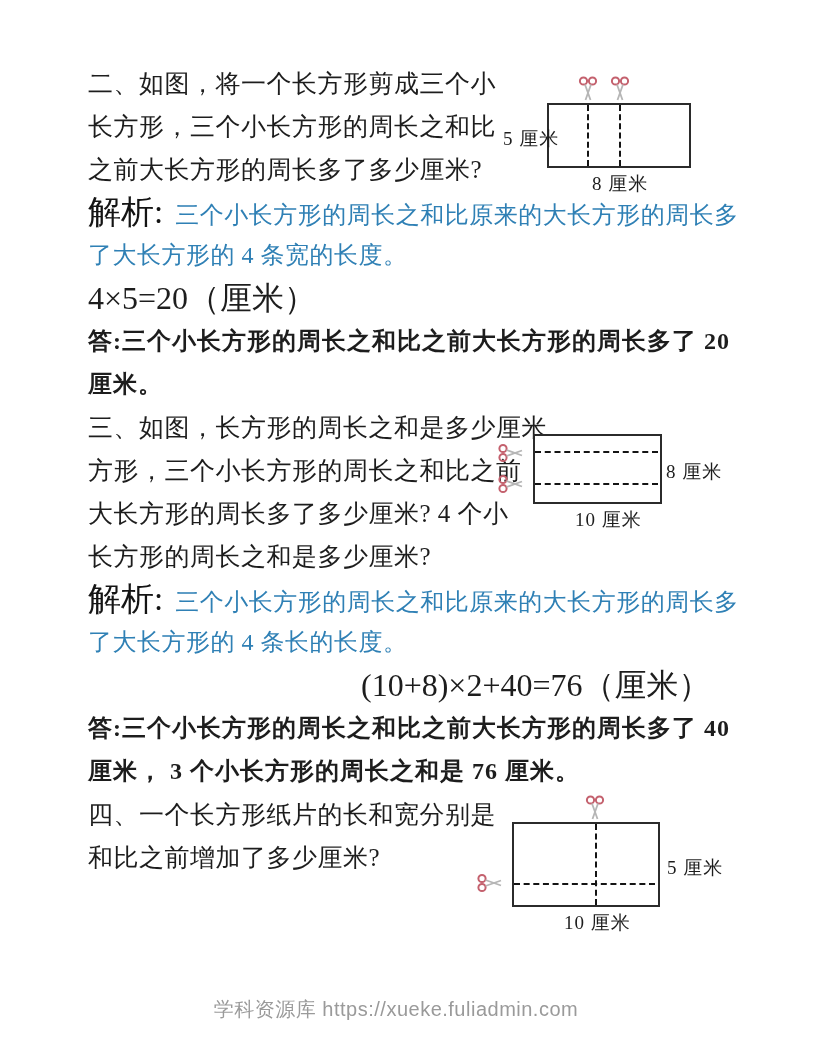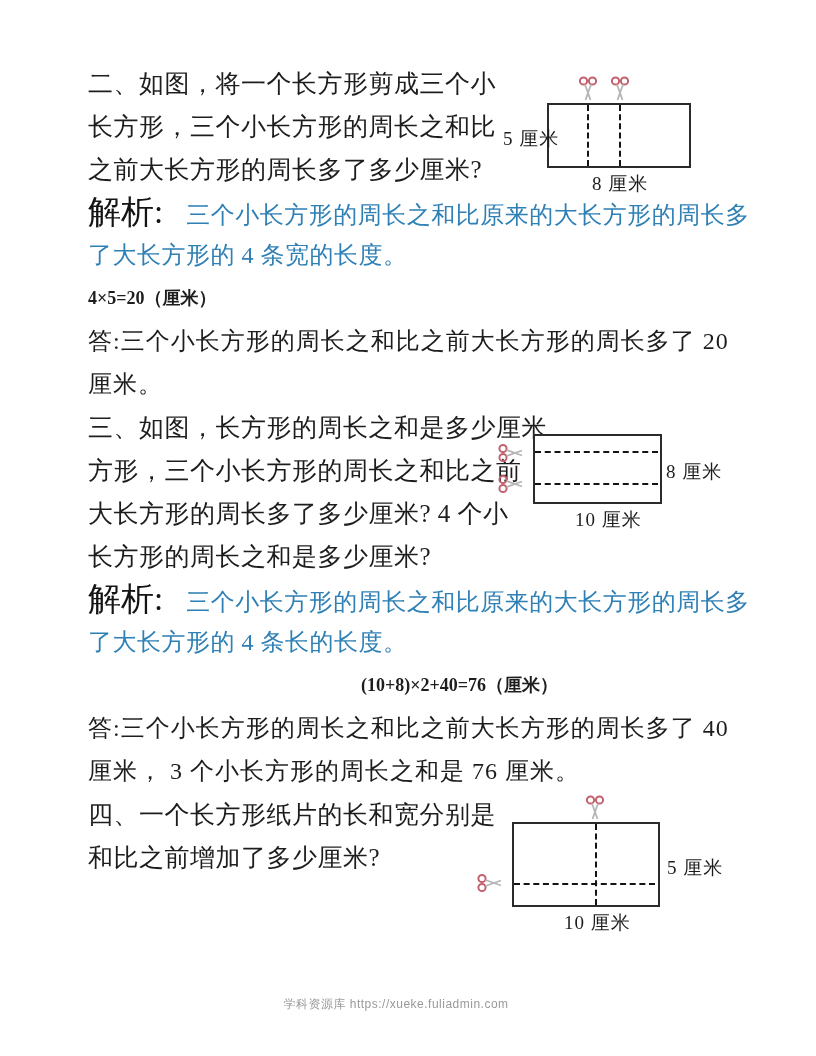--- a/index.html
+++ b/index.html
@@ -9,34 +9,34 @@
     background:#ffffff;
     font-family:"Liberation Serif", serif;
     color:#1d1d1d;
     overflow:hidden;
   }
   .content{position:absolute;left:88px;top:62px;width:690px;}
   .ln{height:43px;line-height:43px;font-size:25px;white-space:nowrap;}
   .q{letter-spacing:0.5px;}
   .ana-label{font-size:33px;color:#141414;}
   .blue{color:#2f80b5;font-size:24px;letter-spacing:0.5px;}
-  .ana1 .blue{margin-left:23px;}
-  .ans{font-size:24px;letter-spacing:1px;}
-  .eq{font-size:18px;position:relative;font-weight:bold;}
+  .ana1 .blue{margin-left:12px;}
+  .ans{font-size:24px;letter-spacing:1px;font-weight:bold;}
+  .eq{font-size:32px;position:relative;}
   .eq .eq2{position:absolute;left:273px;top:0;}
   
   .rect{position:absolute;border:2px solid #2b2b2b;background:#ffffff;box-sizing:border-box;}
   .dashv{position:absolute;width:0;border-left:2px dashed #141414;}
   .dashh{position:absolute;height:0;border-top:2px dashed #141414;}
   .dlabel{position:absolute;font-size:19px;color:#1d1d1d;white-space:nowrap;letter-spacing:1px;}
   .sc{position:absolute;width:22px;height:26px;}
   .sc.right{transform:rotate(-90deg);}
   .footer{
     position:absolute;left:0;top:996px;width:792px;
-    text-align:center;font-size:12px;color:#9a9a9a;
+    text-align:center;font-size:20px;color:#9a9a9a;
     font-family:"Liberation Sans", sans-serif;letter-spacing:0.5px;
   }
   .footer .url{color:#9a9a9a;text-decoration:none;}
 </style>
 </head>
 <body>
 
 <div class="page">
 
   <div class="content">

